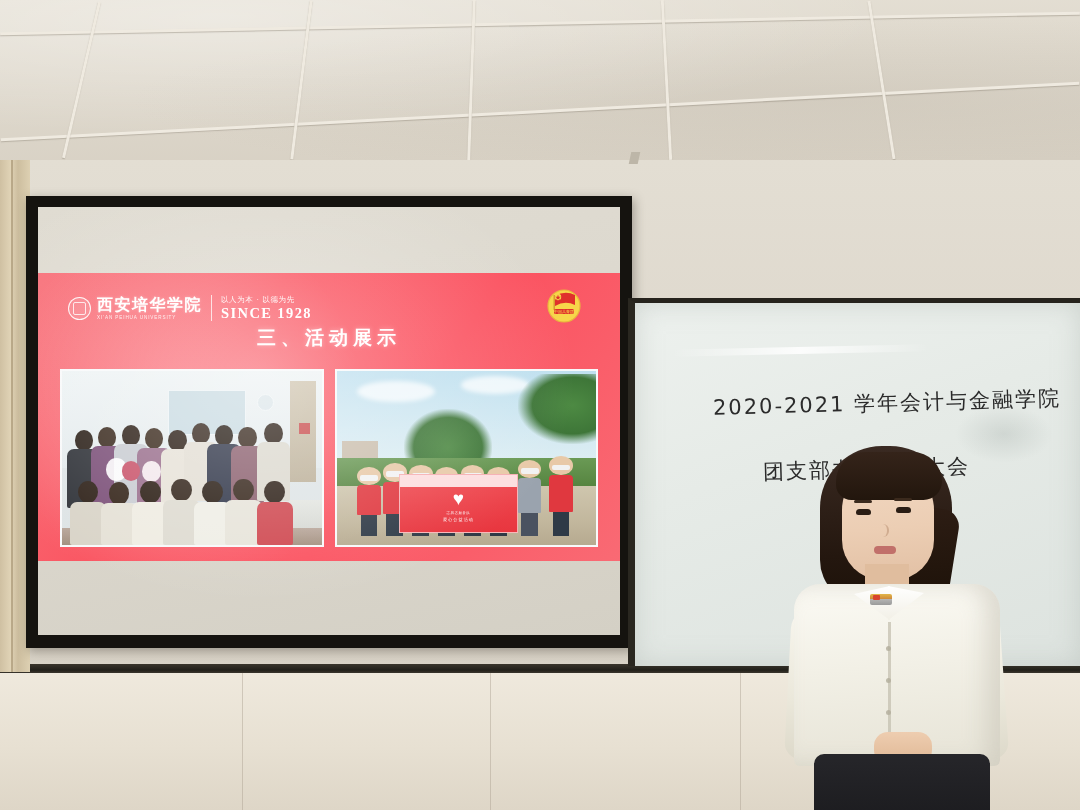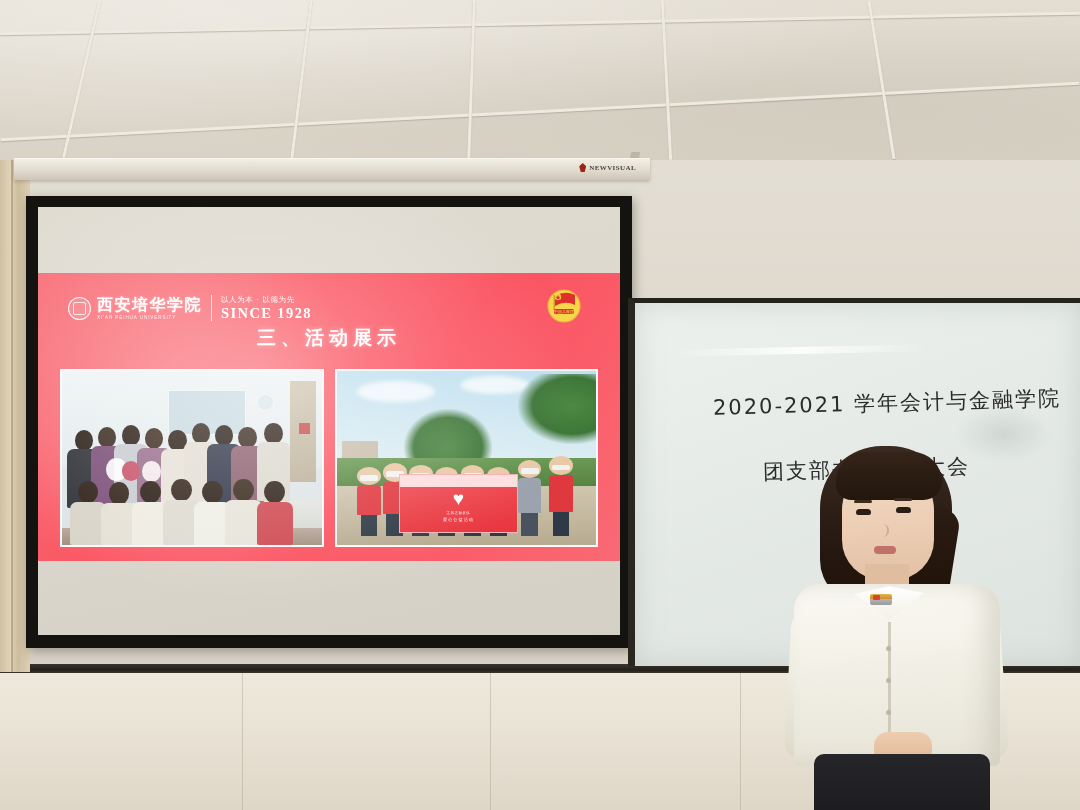--- a/index.html
+++ b/index.html
@@ -404,26 +404,20 @@
   <div class="upper-wall"></div>
   <div class="wall-rail"></div>
   <div class="lower-wall"></div>
   <div class="lower-wall-seam" style="left:242px;"></div>
   <div class="lower-wall-seam" style="left:490px;"></div>
   <div class="lower-wall-seam" style="left:740px;"></div>
   <div class="lower-wall-seam" style="left:985px;"></div>
   <div class="wood-strip"></div>
 
   <div class="roller-bracket"></div>
-  <div class="roller-case">
-    <div class="roller-brand">
-      <span class="roller-mark"></span>
-      <span class="roller-text">NEWVISUAL</span>
-    </div>
-  </div>
 
   <div class="screen-frame">
     <div class="screen-surface">
 
       <div class="slide">
         <div class="slide-sheen"></div>
 
         <div class="slide-header">
           <div class="logo-block">
             <span class="logo-seal"></span>

